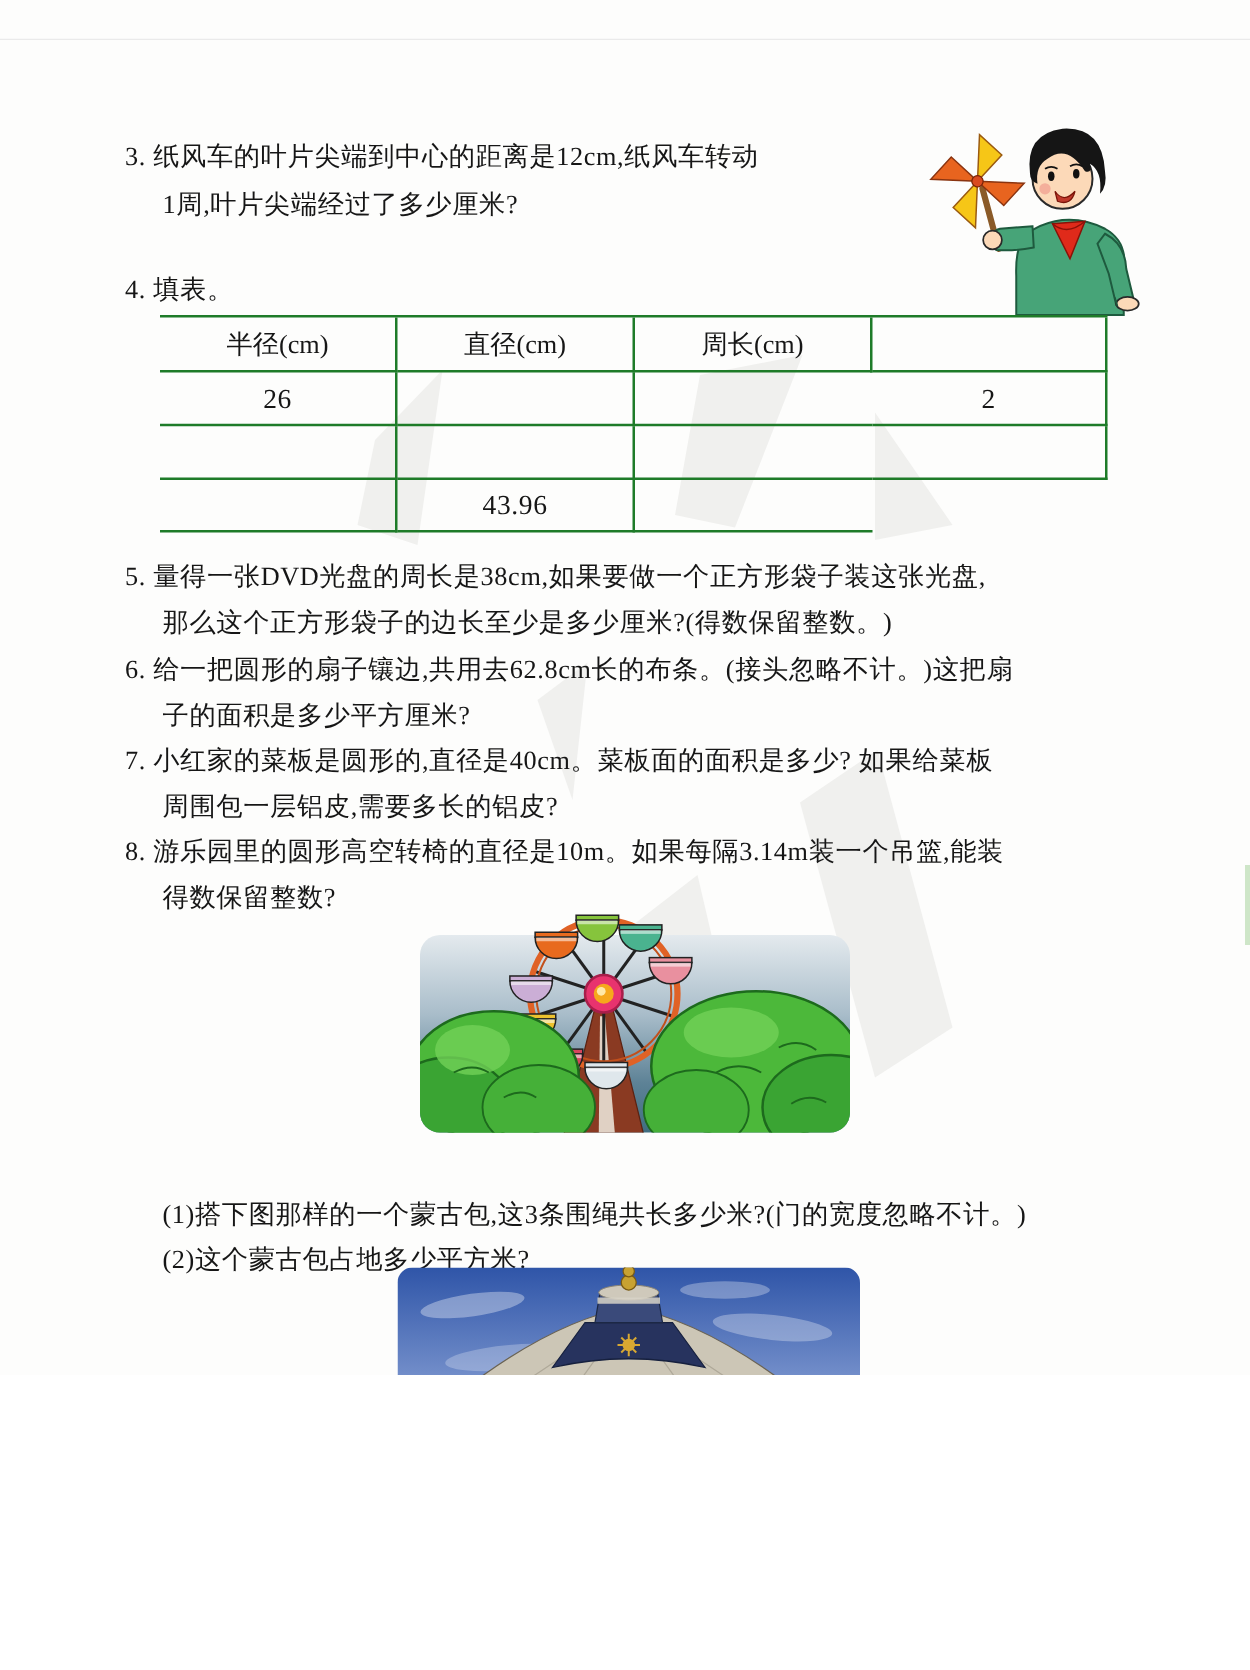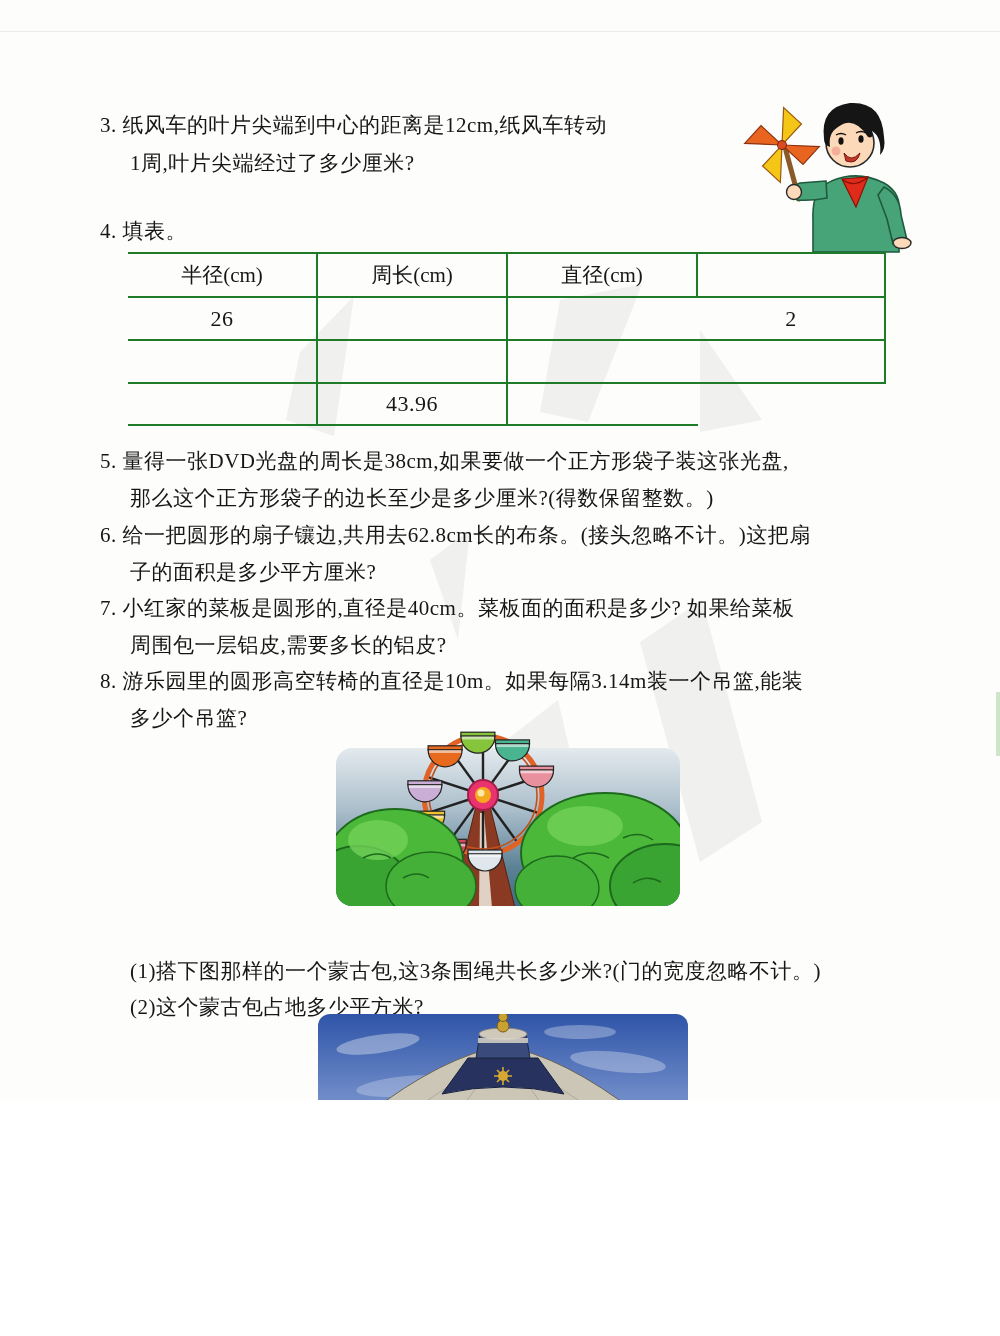--- a/index.html
+++ b/index.html
@@ -101,22 +101,22 @@
       <path d="M142,94 Q158,102 159,122 L165,147 Q159,153 151,151 L145,126 L136,102 Z" fill="#47a478" stroke="#1e5a3e" stroke-width="1.6"></path>
       <ellipse cx="160" cy="150" rx="9" ry="5.5" fill="#fcd9b8" stroke="#2a2a2a" stroke-width="1.4"></ellipse>
       <line x1="150" y1="145" x2="152" y2="152" stroke="#1e5a3e" stroke-width="1.2"></line>
     </g>
   </svg>
 
   <div class="txt" style="left:100px;top:217px">4. 填表。</div>
 
   <div class="fill-table">
     <div class="cell vline">半径(cm)</div>
+    <div class="cell vline">直径(cm)</div>
     <div class="cell vline">周长(cm)</div>
-    <div class="cell vline">直径(cm)</div>
 
     <div class="cell vline num"></div>
     <div class="cell vline num">26</div>
     <div class="cell vline num"></div>
     <div class="cell num"></div>
 
     <div class="cell vline num">2</div>
     <div class="cell vline num"></div>
     <div class="cell vline num"></div>
     <div class="cell num"></div>
@@ -130,21 +130,21 @@
   <div class="txt" style="left:100px;top:447px">5. 量得一张DVD光盘的周长是38cm,如果要做一个正方形袋子装这张光盘,</div>
   <div class="txt" style="left:130px;top:484px">那么这个正方形袋子的边长至少是多少厘米?(得数保留整数。)</div>
 
   <div class="txt" style="left:100px;top:521px">6. 给一把圆形的扇子镶边,共用去62.8cm长的布条。(接头忽略不计。)这把扇</div>
   <div class="txt" style="left:130px;top:558px">子的面积是多少平方厘米?</div>
 
   <div class="txt" style="left:100px;top:594px">7. 小红家的菜板是圆形的,直径是40cm。菜板面的面积是多少? 如果给菜板</div>
   <div class="txt" style="left:130px;top:631px">周围包一层铝皮,需要多长的铝皮?</div>
 
   <div class="txt" style="left:100px;top:667px">8. 游乐园里的圆形高空转椅的直径是10m。如果每隔3.14m装一个吊篮,能装</div>
-  <div class="txt" style="left:130px;top:704px">多少个吊篮?</div>
+  <div class="txt" style="left:130px;top:704px">得数保留整数?</div>
 
   <svg class="img-abs" style="left:333px;top:718px" width="350" height="190" viewBox="0 0 350 190">
     <defs>
       <linearGradient id="sky" x1="0" y1="0" x2="0" y2="1">
         <stop offset="0%" stop-color="#e4eaee"></stop>
         <stop offset="40%" stop-color="#a9bdca"></stop>
         <stop offset="75%" stop-color="#5d8296"></stop>
         <stop offset="100%" stop-color="#406e81"></stop>
       </linearGradient>
       <clipPath id="skyclip">

